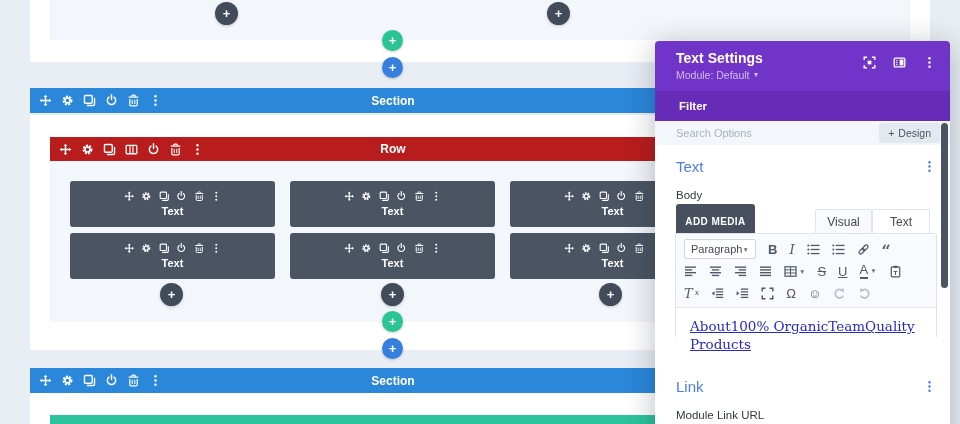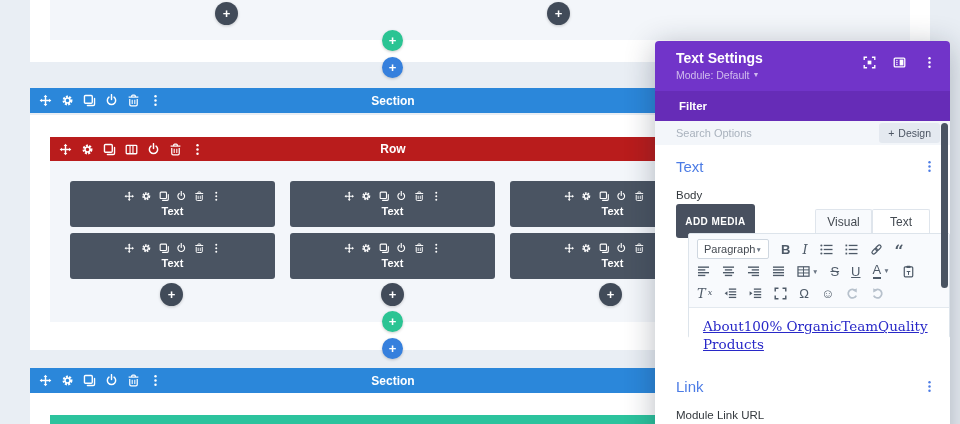--- a/index.html
+++ b/index.html
@@ -61,21 +61,21 @@
 
   .addmedia { position:absolute; left:21px; top:162px; width:79px; height:34px; background:#48505f; color:#fff;
               font-size:10px; font-weight:bold; letter-spacing:.4px; border:none; border-radius:3px;
               display:flex; align-items:center; justify-content:center; font-family:"Liberation Sans", sans-serif; }
 
   .ed-tab { position:absolute; height:25px; font-size:12px; color:#444a52; display:flex; align-items:center;
             justify-content:center; border:1px solid #dfe5ec; border-bottom:none; border-radius:2px 2px 0 0; }
   .ed-tab-visual { left:160px; top:167px; width:57px; background:#f8fafd; }
   .ed-tab-text { left:217px; top:167px; width:58px; background:#ffffff; }
 
-  .editor { position:absolute; left:33px; top:192px; width:262px; height:105px; border:1px solid #dde4eb; border-radius:2px; }
+  .editor { position:absolute; left:20px; top:192px; width:262px; height:105px; border:1px solid #dde4eb; border-radius:2px; }
   .ed-toolbar { background:#f8fafd; padding:4px 8px 3px 8px; border-bottom:1px solid #e3e9ef; }
   .tb-row { display:flex; align-items:center; gap:12px; height:22px; color:#4e5a68; }
   .tb-btn { display:flex; align-items:center; gap:2px; color:#4e5a68; cursor:pointer; }
   .tb-dis { color:#b7c1cc; }
   .tb-txt { font-size:13px; line-height:1; }
   .tb-b { font-weight:bold; }
   .tb-i { font-family:"DejaVu Serif", serif; font-style:italic; }
   .tb-quote { font-family:"DejaVu Serif", serif; font-weight:bold; font-size:16px; line-height:0.6; margin-top:6px; }
   .tb-strike { text-decoration:line-through; }
   .tb-under { text-decoration:underline; }

